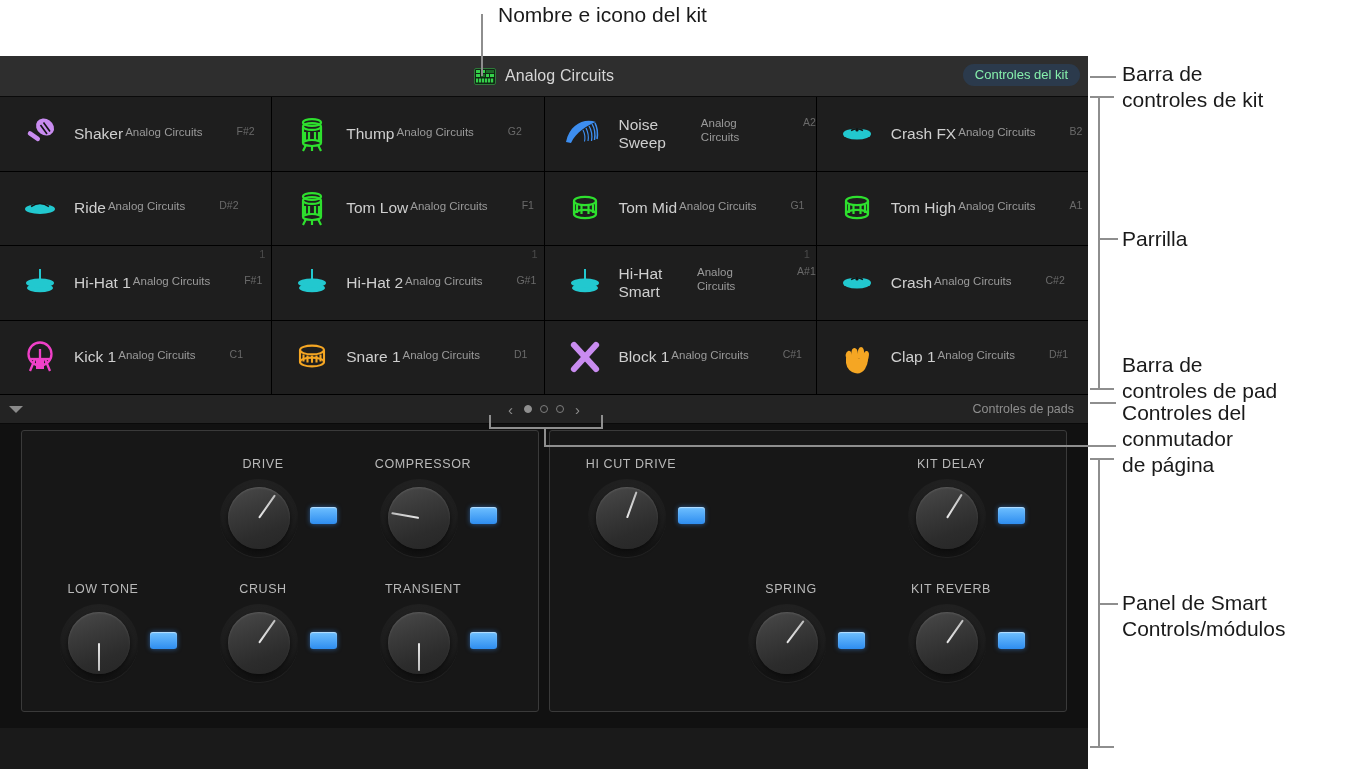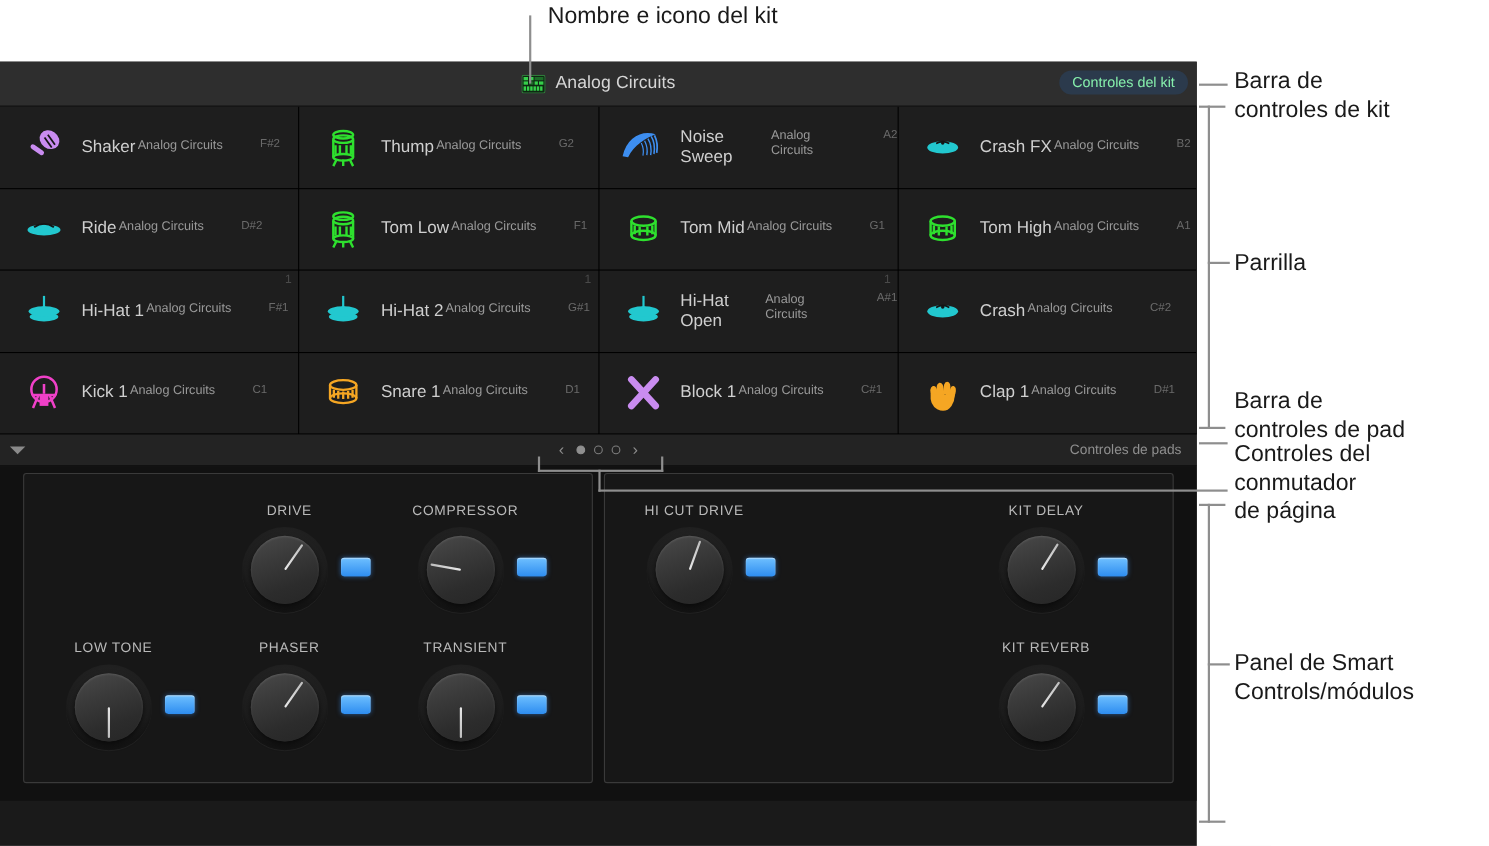--- a/index.html
+++ b/index.html
@@ -477,21 +477,21 @@
           <svg width="46" height="40" viewBox="0 0 46 40">
             <g fill="#22c8cf">
               <ellipse cx="23" cy="25" rx="13" ry="4.2"></ellipse>
               <ellipse cx="23" cy="20" rx="14" ry="4.6"></ellipse>
               <path d="M18 18 q5 -5 10 0" fill="#22c8cf"></path>
               <rect x="22" y="6" width="2" height="12" fill="#22c8cf"></rect>
             </g>
           </svg>
         </span>
         <span class="pad-text">
-          <span class="pad-name">Hi-Hat Open</span>
+          <span class="pad-name">Hi-Hat Smart</span>
           <span class="pad-sub">Analog Circuits</span>
           <span class="pad-note">A#1</span>
         </span>
       </div>
       <div class="pad">
         <span class="pad-ico">
           <svg width="46" height="40" viewBox="0 0 46 40">
             <g fill="#22c8cf">
               <ellipse cx="23" cy="20" rx="14" ry="5.6"></ellipse>
               <path d="M17 16.5 q6 -3.6 12 0" stroke="#151515" stroke-width="1.6" fill="none"></path>
@@ -612,21 +612,21 @@
         <div class="knob-cell" style="left: 16px; top: 133px;">
           <span class="knob-label">LOW TONE</span>
           <span class="knob-wrap">
             <span class="knob-ring"></span>
             <span class="knob-body"></span>
             <span class="knob-ptr" style="transform:rotate(0deg)"></span>
           </span>
           <span class="knob-btn"></span>
         </div>
         <div class="knob-cell" style="left: 176px; top: 133px;">
-          <span class="knob-label">PHASER</span>
+          <span class="knob-label">CRUSH</span>
           <span class="knob-wrap">
             <span class="knob-ring"></span>
             <span class="knob-body"></span>
             <span class="knob-ptr" style="transform:rotate(-145deg)"></span>
           </span>
           <span class="knob-btn"></span>
         </div>
         <div class="knob-cell" style="left: 336px; top: 133px;">
           <span class="knob-label">TRANSIENT</span>
           <span class="knob-wrap">
@@ -646,20 +646,29 @@
             <span class="knob-ptr" style="transform:rotate(-160deg)"></span>
           </span>
           <span class="knob-btn"></span>
         </div>
         <div class="knob-cell" style="left: 336px; top: 8px;">
           <span class="knob-label">KIT DELAY</span>
           <span class="knob-wrap">
             <span class="knob-ring"></span>
             <span class="knob-body"></span>
             <span class="knob-ptr" style="transform:rotate(-148deg)"></span>
+          </span>
+          <span class="knob-btn"></span>
+        </div>
+        <div class="knob-cell" style="left: 176px; top: 133px;">
+          <span class="knob-label">SPRING</span>
+          <span class="knob-wrap">
+            <span class="knob-ring"></span>
+            <span class="knob-body"></span>
+            <span class="knob-ptr" style="transform:rotate(-143deg)"></span>
           </span>
           <span class="knob-btn"></span>
         </div>
         <div class="knob-cell" style="left: 336px; top: 133px;">
           <span class="knob-label">KIT REVERB</span>
           <span class="knob-wrap">
             <span class="knob-ring"></span>
             <span class="knob-body"></span>
             <span class="knob-ptr" style="transform:rotate(-145deg)"></span>
           </span>

